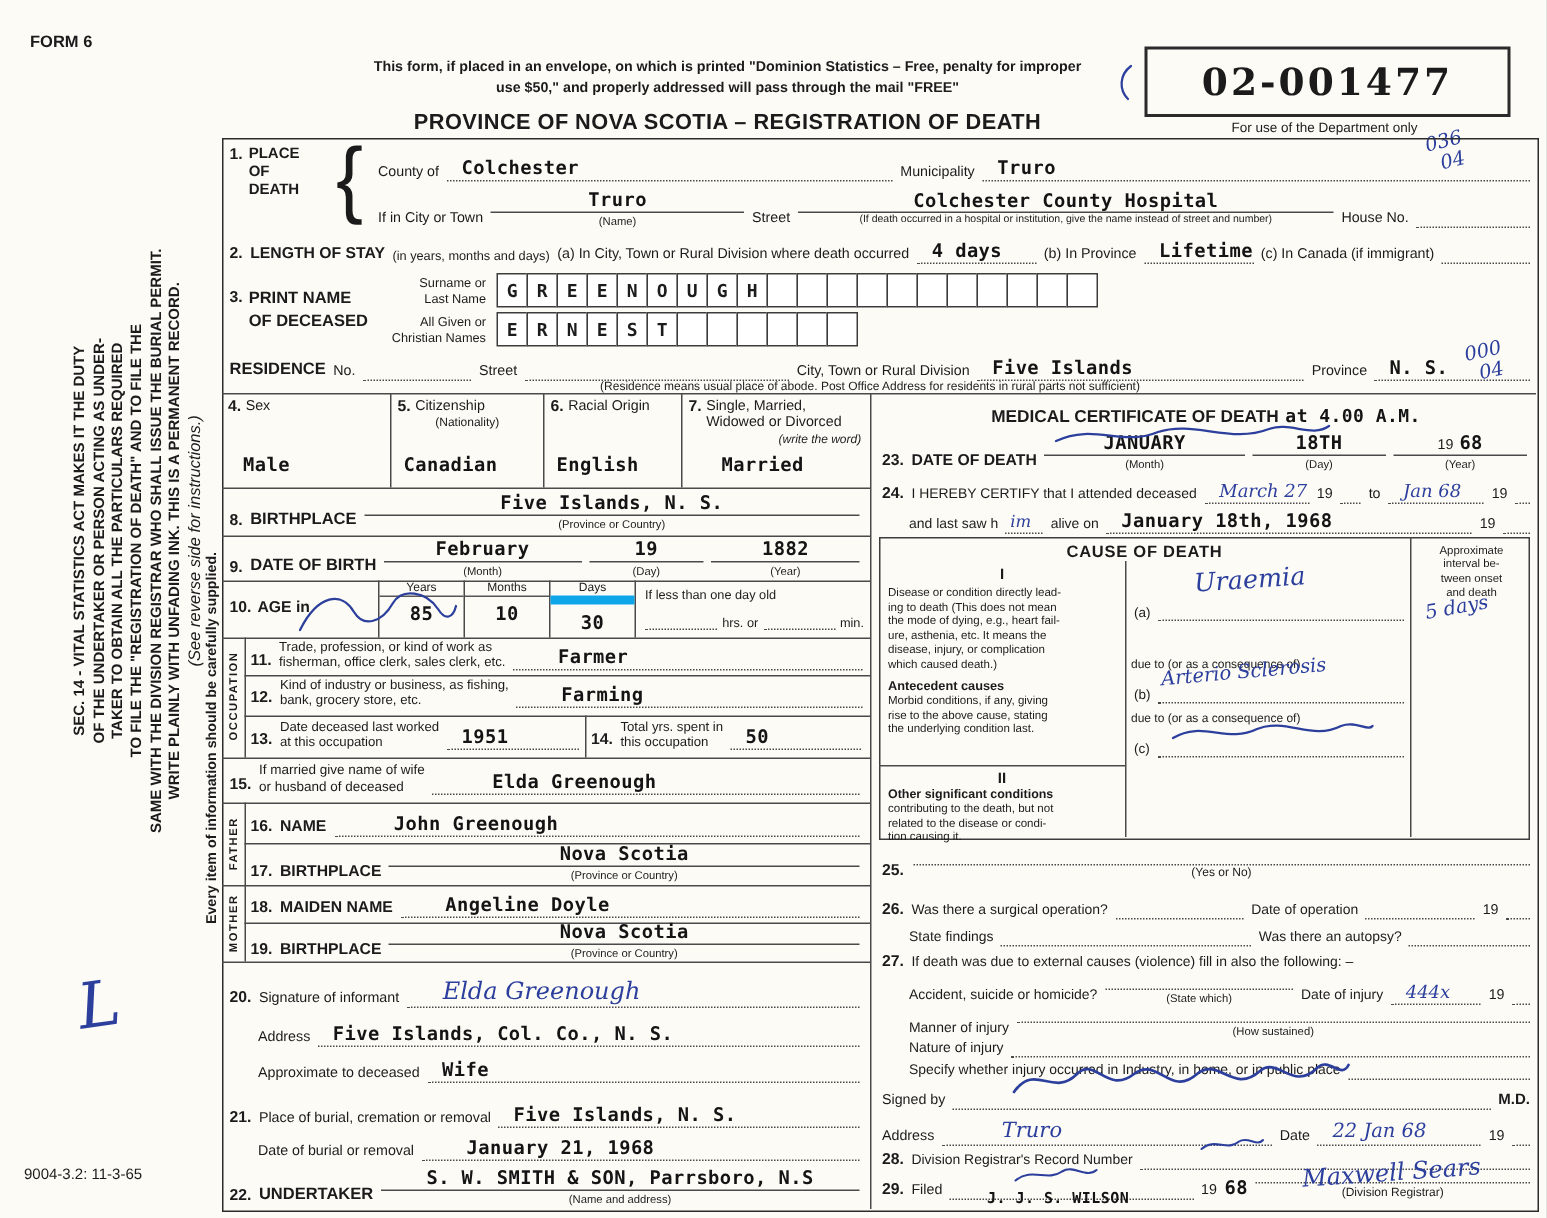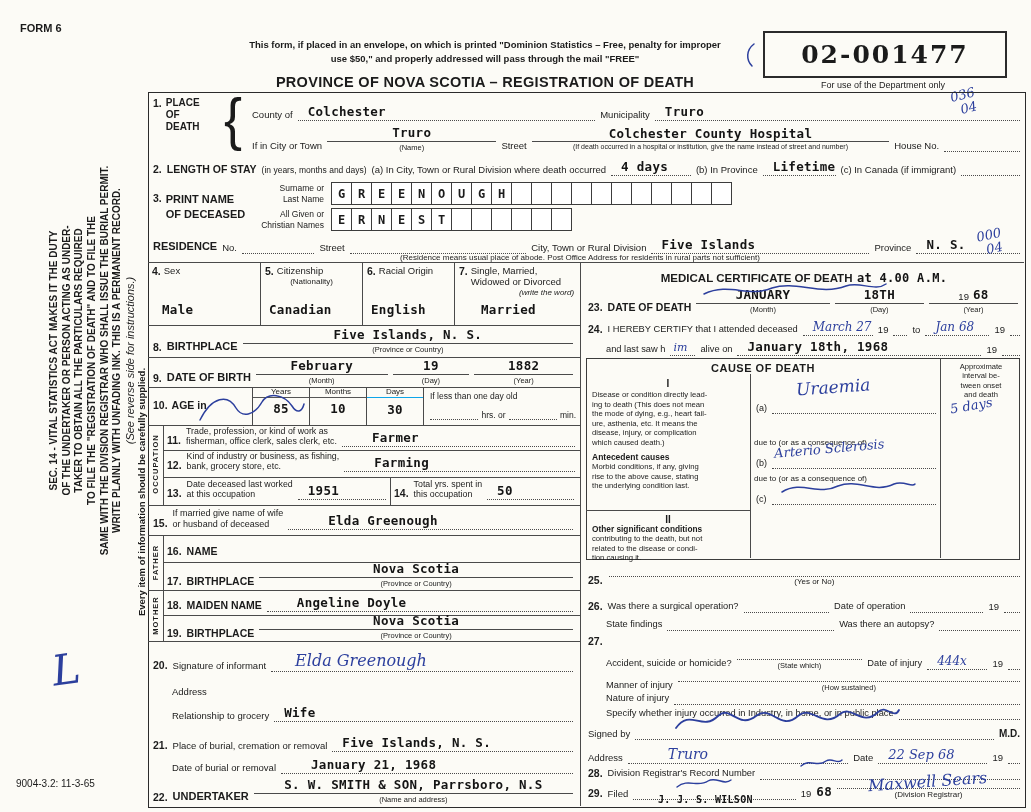--- a/index.html
+++ b/index.html
@@ -240,21 +240,21 @@
   <div class="abs" style="left:252px;top:387px;width:170px;height:38px;display:flex;border-left:1px solid #4a4a4a;border-right:1px solid #4a4a4a;">
     <div style="flex:1;display:flex;flex-direction:column;align-items:center;">
       <span style="font-size:8px;align-self:stretch;text-align:center;border-bottom:1px solid #555;padding-bottom:1px;">Years</span>
       <span class="t" style="margin-top:3px;">85</span>
     </div>
     <div style="flex:1;display:flex;flex-direction:column;align-items:center;border-left:1px solid #4a4a4a;">
       <span style="font-size:8px;align-self:stretch;text-align:center;border-bottom:1px solid #555;padding-bottom:1px;">Months</span>
       <span class="t" style="margin-top:3px;">10</span>
     </div>
     <div style="flex:1;display:flex;flex-direction:column;align-items:center;border-left:1px solid #4a4a4a;">
-      <span style="font-size:8px;align-self:stretch;text-align:center;border-bottom:1px solid #0ea5e9;padding-bottom:1px;">Days</span>
+      <span style="font-size:8px;align-self:stretch;text-align:center;border-bottom:6px solid #0ea5e9;padding-bottom:1px;">Days</span>
       <span class="t" style="margin-top:4px;">30</span>
     </div>
   </div>
   <div class="abs" style="left:430px;top:391px;width:146px;font-size:8.5px;">
     <div>If less than one day old</div>
     <div style="display:flex;align-items:flex-end;gap:3px;margin-top:6px;">
       <span class="dt" style="flex:1;"></span>
         <span>hrs. or</span>
       <span class="dt" style="flex:1;"></span>
         <span>min.</span>
@@ -302,20 +302,21 @@
 or husband of deceased</span>
     <span class="dt t" style="flex:1;padding-left:40px;">Elda Greenough</span>
   </div>
   <div class="hl" style="left:148px;top:535px;width:432px;"></div>
 
   <div class="strip" style="left:151px;top:588px;width:51px;">FATHER</div>
   <div class="vl" style="left:163px;top:535px;height:106px;"></div>
   <div class="r" style="left:167px;top:540px;width:406px;height:18px;">
     <span class="n">16.</span>
     <span class="b" style="font-size:10.5px;">NAME</span>
+    <span class="dt t" style="flex:1;padding-left:40px;">John Greenough</span>
   </div>
   <div class="hl" style="left:163px;top:562px;width:417px;"></div>
   <div class="r" style="left:167px;top:565px;width:406px;height:23px;">
     <span class="n">17.</span>
     <span class="b" style="font-size:10.5px;">BIRTHPLACE</span>
     <span class="st" style="flex:1;">
       <span class="v t">Nova Scotia</span>
       <span class="sb">(Province or Country)</span>
     </span>
   </div>
@@ -338,23 +339,24 @@
   </div>
   <div class="hl" style="left:148px;top:641px;width:432px;"></div>
 
   <div class="r" style="left:153px;top:650px;width:420px;height:22px;">
     <span class="n">20.</span>
     <span>Signature of informant</span>
     <span class="dt h" style="flex:1;font-size:16px;padding-left:24px;">Elda Greenough</span>
   </div>
   <div class="r" style="left:172px;top:680px;width:401px;height:18px;">
     <span>Address</span>
+    <span class="dt t" style="flex:1;">Five Islands, Col. Co., N. S.</span>
   </div>
   <div class="r" style="left:172px;top:704px;width:401px;height:18px;">
-    <span>Relationship to grocery</span>
+    <span>Approximate to deceased</span>
     <span class="dt t" style="flex:1;">Wife</span>
   </div>
 
   <div class="r" style="left:153px;top:732px;width:420px;height:20px;">
     <span class="n">21.</span>
     <span>Place of burial, cremation or removal</span>
     <span class="dt t" style="flex:1;">Five Islands, N. S.</span>
   </div>
   <div class="r" style="left:172px;top:756px;width:401px;height:18px;">
     <span>Date of burial or removal</span>
@@ -492,20 +494,21 @@
   </div>
   <div class="r" style="left:606px;top:616px;width:414px;height:15px;">
     <span style="font-size:9.3px;">State findings</span>
     <span class="dt" style="flex:1;"></span>
     <span style="font-size:9.3px;">Was there an autopsy?</span>
     <span class="dt" style="flex:.45;"></span>
   </div>
 
   <div class="r" style="left:588px;top:634px;width:432px;height:14px;">
     <span class="n">27.</span>
+    <span style="font-size:9.3px;">If death was due to external causes (violence) fill in also the following: –</span>
   </div>
   <div class="r" style="left:606px;top:648px;width:414px;height:22px;">
     <span style="font-size:9.3px;">Accident, suicide or homicide?</span>
     <span class="st" style="flex:1;">
       <span class="v" style="border-bottom-style:dotted;"></span>
       <span class="sb">(State which)</span>
     </span>
     <span style="font-size:9.3px;">Date of injury</span>
     <span class="dt h" style="flex:.4;font-size:12px;">444x</span>
     <span>19</span>
@@ -532,21 +535,21 @@
     <span class="dt" style="flex:1;"></span>
     <span class="b" style="font-size:10px;">M.D.</span>
   </div>
   <svg class="scribble" style="left:672px;top:702px;" width="230" height="34">
       <path d="M4 26 C 18 6, 30 30, 46 14 C 58 2, 66 28, 84 14 C 100 2, 108 30, 126 14 C 140 2, 150 28, 168 12 C 180 2, 190 26, 206 10 C 214 2, 222 18, 227 8" stroke="#2c3f9d" stroke-width="1.8" fill="none" stroke-linecap="round"></path>
     </svg>
   <div class="r" style="left:588px;top:748px;width:432px;height:16px;">
     <span style="font-size:9.5px;">Address</span>
     <span class="dt h" style="flex:1;font-size:14px;padding-left:40px;">Truro</span>
     <span style="font-size:9.5px;">Date</span>
-    <span class="dt h" style="flex:.55;font-size:13px;">22 Sep 68</span>
+    <span class="dt h" style="flex:.55;font-size:13px;">22 Jan 68</span>
     <span>19</span>
     <span class="dt" style="width:12px;padding:0;"></span>
   </div>
 
   <div class="r" style="left:588px;top:766px;width:432px;height:14px;">
     <span class="n">28.</span>
     <span style="font-size:9.3px;">Division Registrar's Record Number</span>
     <span class="dt" style="flex:1;"></span>
   </div>
   <svg class="scribble" style="left:798px;top:756px;" width="46" height="14">

